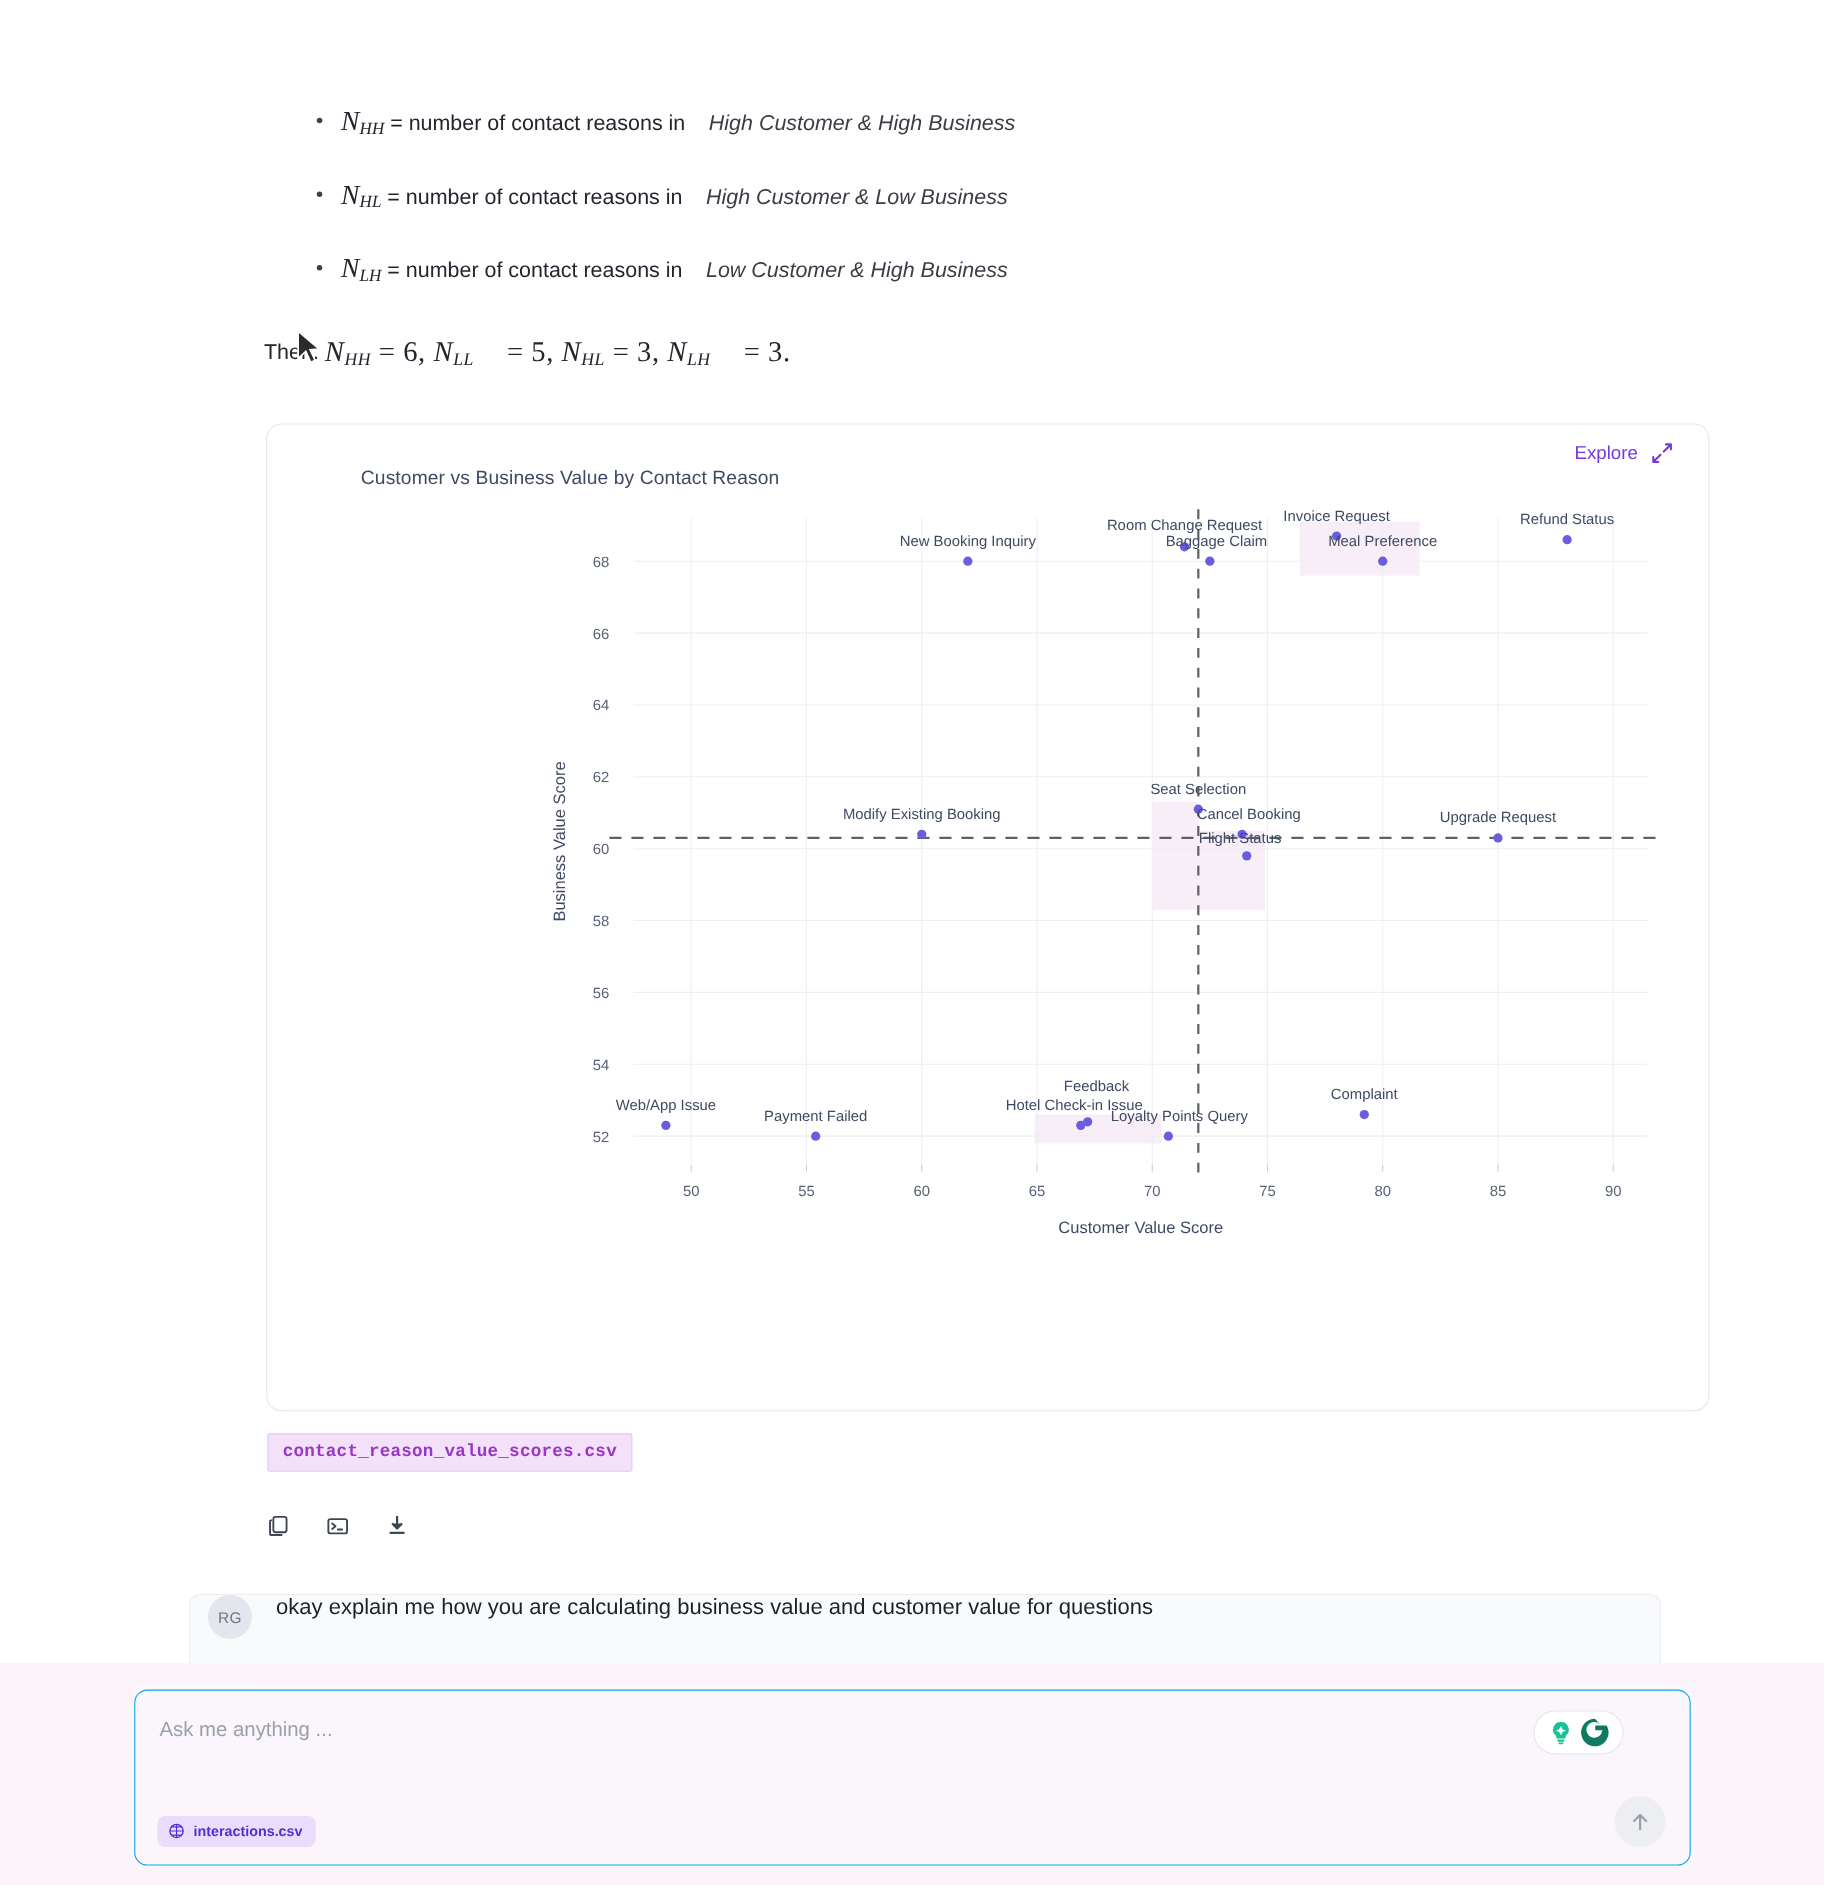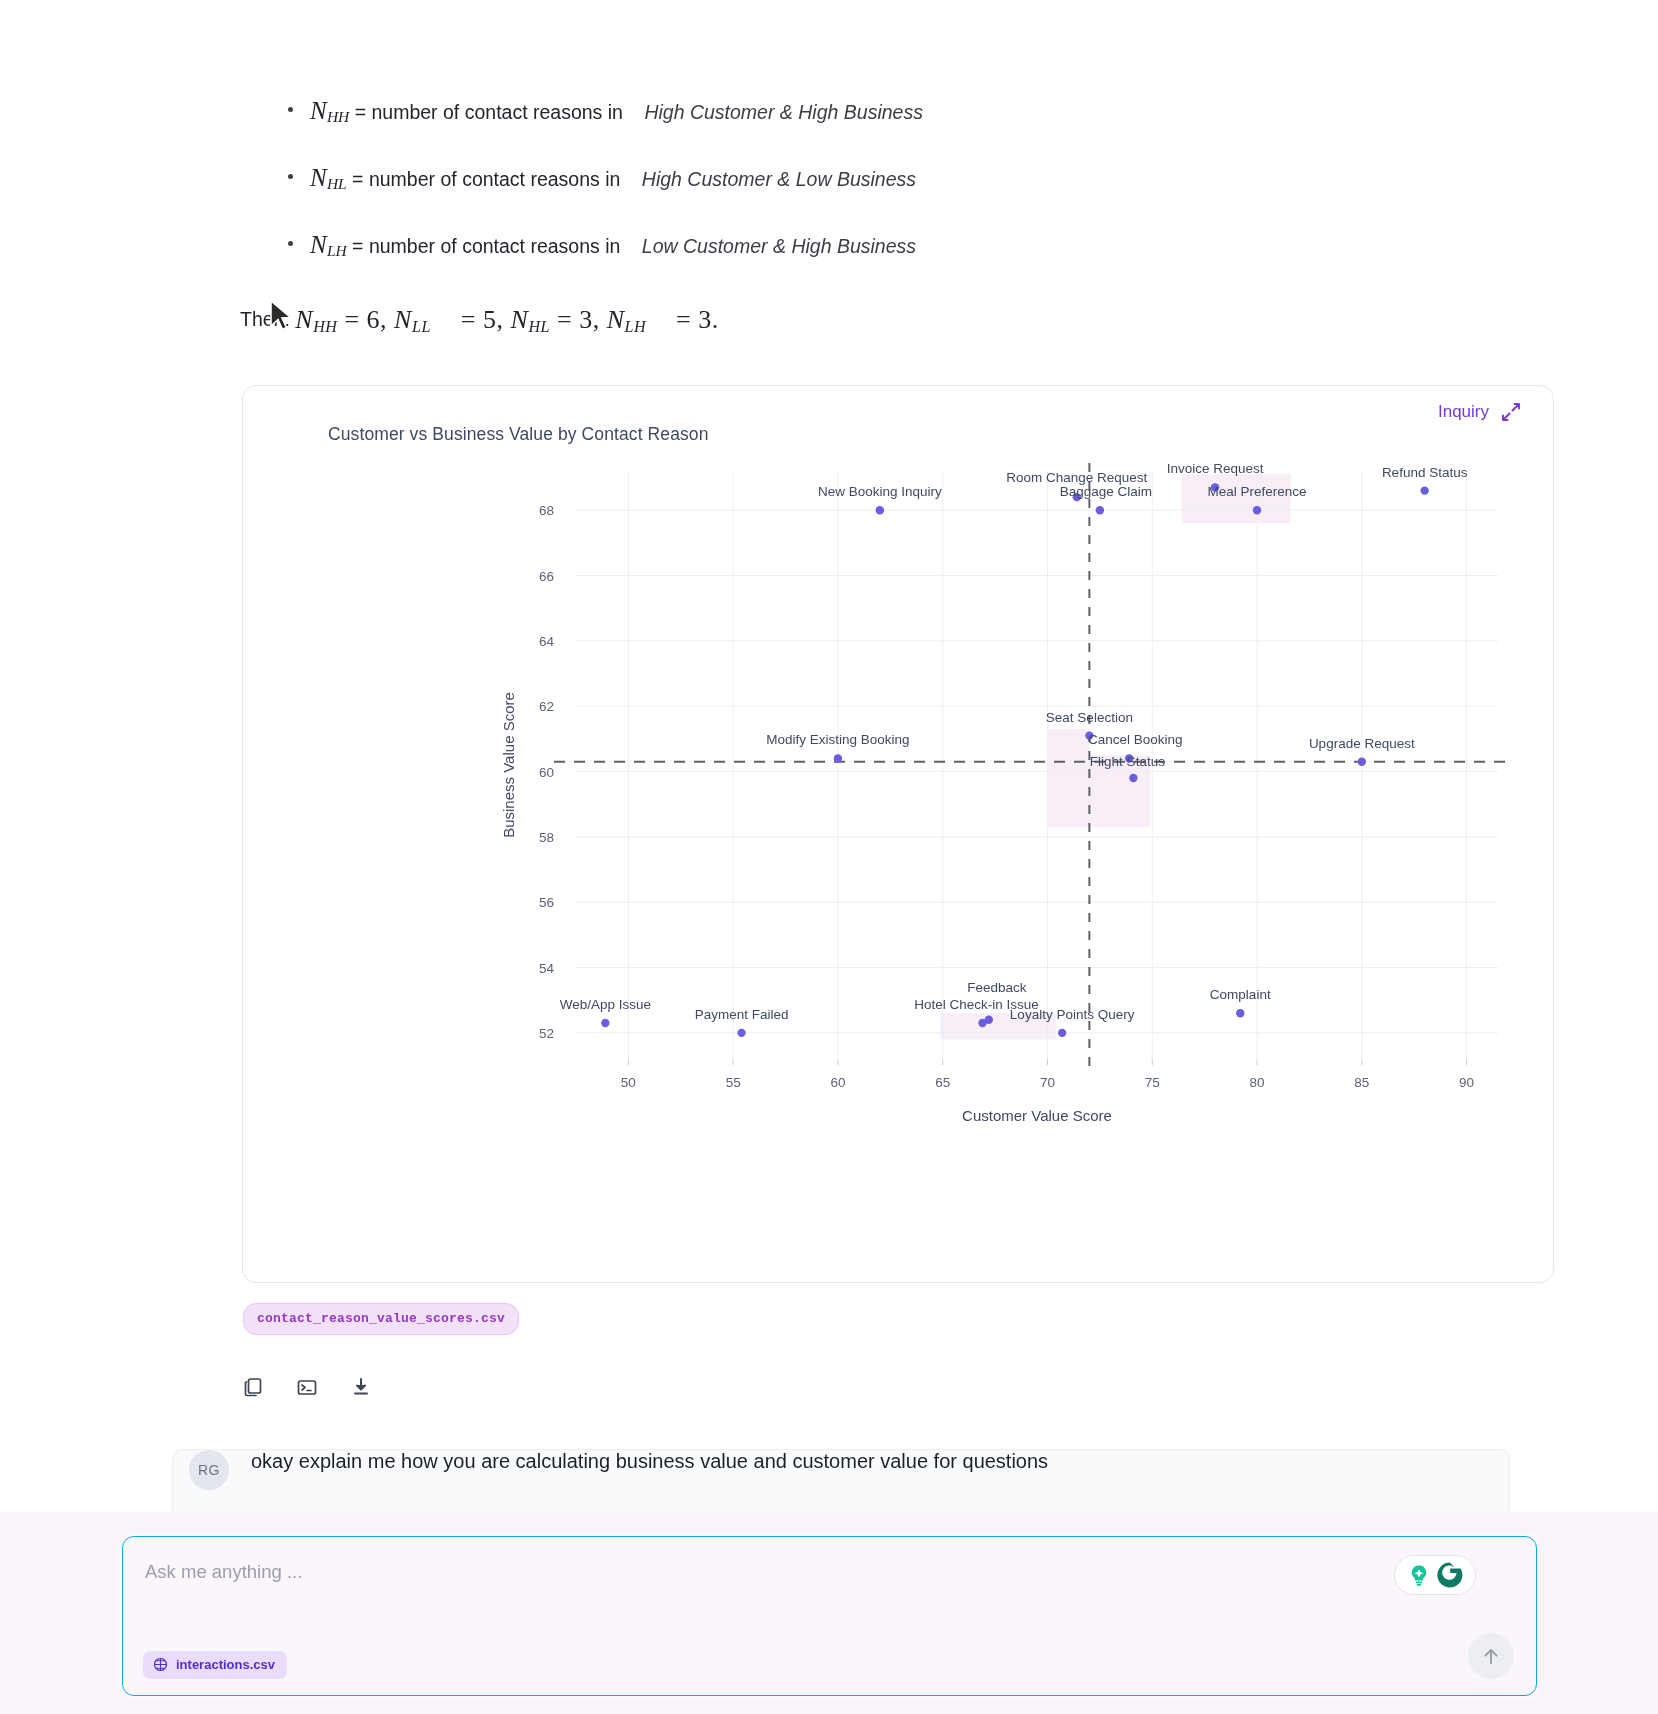--- a/index.html
+++ b/index.html
@@ -105,25 +105,25 @@
     left: 0; top: 0; right: 0; bottom: 0;
   }
   .plot-svg { position: absolute; left: 0; top: 0; }
 
   
   .file-chip {
     position: absolute;
     left: 243px; top: 1303px;
     background: #f3e1fa;
     border: 1px solid #e4c7f4;
-    border-radius: 13px;
+    border-radius: 2px;
     padding: 7px 13px 8px 13px;
     font-family: "Liberation Mono", monospace;
     font-weight: bold;
-    font-size: 13px;
+    font-size: 16px;
     color: #9936c4;
     letter-spacing: .2px;
   }
 
   
   .actions {
     position: absolute;
     left: 236px; top: 1370px;
     display: flex; align-items: center; gap: 20px;
   }
@@ -242,21 +242,21 @@
     <i>N<sub>LH</sub></i><span class="gapeq"></span>= <span>3</span><span>.</span>
   </span>
   <svg class="cursor-arrow" viewBox="0 0 26 34">
     <path d="M3 2 L3 27 L10 20.5 L14.5 30.5 L18.5 28.5 L14 19 L22.5 18.5 Z" fill="#2b2b2b" stroke="#ffffff" stroke-width="1.6"></path>
   </svg>
 </div>
 
 <div class="chart-card">
 
   <div class="explore-link">
-    <span>Inquiry</span>
+    <span>Explore</span>
     <svg class="explore-icon" width="20" height="20" viewBox="0 0 20 20">
       <path d="M11.5 8.5 L18 2 M13.5 2 L18 2 L18 6.5" fill="none" stroke="#7438dd" stroke-width="1.9" stroke-linecap="round" stroke-linejoin="round"></path>
       <path d="M8.5 11.5 L2 18 M2 13.5 L2 18 L6.5 18" fill="none" stroke="#7438dd" stroke-width="1.9" stroke-linecap="round" stroke-linejoin="round"></path>
     </svg>
   </div>
 
   <div class="chart-title">Customer vs Business Value by Contact Reason</div>
 
   <div class="plot-wrap">
     <svg class="plot-svg" id="plot-svg" width="1312" height="898" viewBox="0 0 1312 898">

